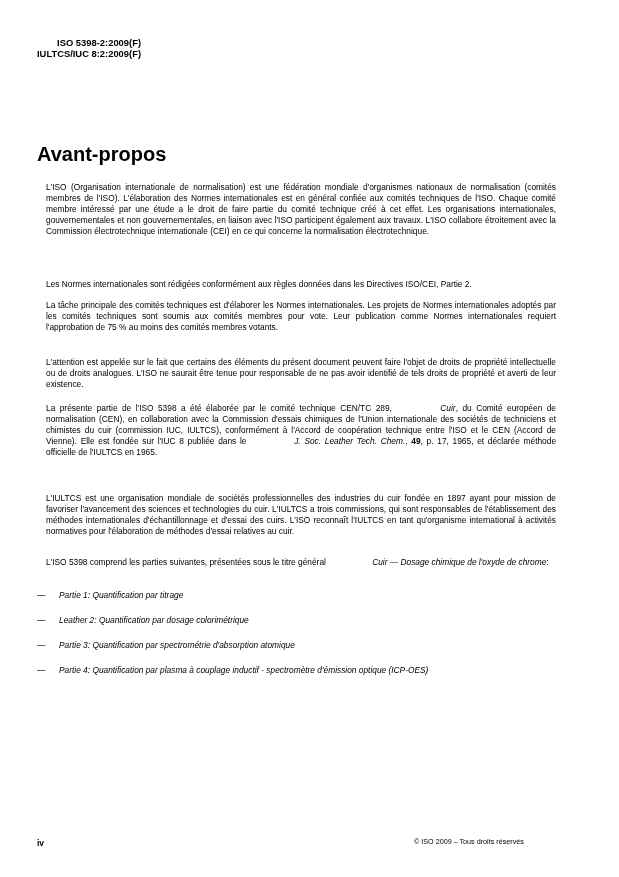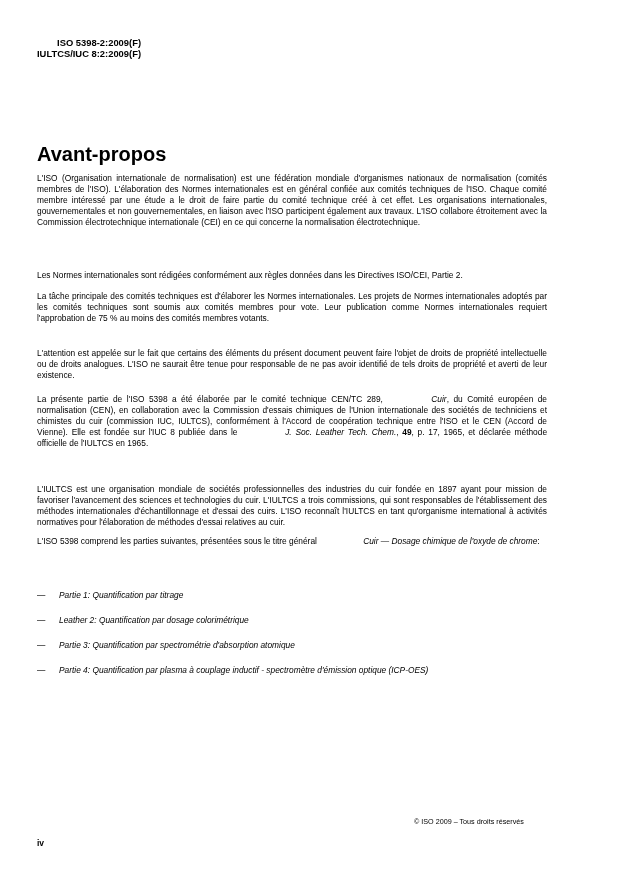--- a/index.html
+++ b/index.html
@@ -1,49 +1,49 @@
 <!DOCTYPE html>
 <html><head>
 <meta charset="utf-8">
 <style>
   html, body { margin: 0; padding: 0; background: #ffffff; }
   body { width: 619px; height: 877px; position: relative; overflow: hidden;
          font-family: "Liberation Sans", sans-serif; color: #000; }
   .hdr { position: absolute; left: 37px; top: 37px; font-weight: bold; font-size: 9.4px; line-height: 11px; text-align: right; }
   .title { position: absolute; left: 37px; top: 143px; font-weight: bold; font-size: 20px; margin: 0; }
   .para { position: absolute; left: 37px; width: 510px; font-size: 8.35px; line-height: 11.1px;
-          text-align: justify; margin: 0; }
+          text-align: justify; margin: 9px; }
   .para i { font-style: italic; padding-left: 44px; }
   .list { position: absolute; left: 37px; top: 590px; margin: 0; padding: 0; list-style: none; font-size: 8.35px; }
   .list li { height: 25px; line-height: 11px; display: flex; }
   .dash { width: 22px; display: inline-block; }
   .list .txt { font-style: italic; }
   .footer-left { position: absolute; left: 37px; top: 838px; font-size: 8.5px; font-weight: bold; }
-  .footer-right { position: absolute; left: 414px; top: 817px; font-size: 7.2px; }
+  .footer-right { position: absolute; left: 414px; top: 837px; font-size: 7.2px; }
 </style>
 </head>
 <body>
 
 <div class="hdr">
   <div>ISO 5398-2:2009(F)</div>
   <div>IULTCS/IUC 8:2:2009(F)</div>
 </div>
 
 <h1 class="title">Avant-propos</h1>
 
 <p class="para" style="top:173px">L'ISO (Organisation internationale de normalisation) est une fédération mondiale d'organismes nationaux de normalisation (comités membres de l'ISO). L'élaboration des Normes internationales est en général confiée aux comités techniques de l'ISO. Chaque comité membre intéressé par une étude a le droit de faire partie du comité technique créé à cet effet. Les organisations internationales, gouvernementales et non gouvernementales, en liaison avec l'ISO participent également aux travaux. L'ISO collabore étroitement avec la Commission électrotechnique internationale (CEI) en ce qui concerne la normalisation électrotechnique.</p>
 <p class="para" style="top:270px">Les Normes internationales sont rédigées conformément aux règles données dans les Directives ISO/CEI, Partie 2.</p>
 <p class="para" style="top:291px">La tâche principale des comités techniques est d'élaborer les Normes internationales. Les projets de Normes internationales adoptés par les comités techniques sont soumis aux comités membres pour vote. Leur publication comme Normes internationales requiert l'approbation de 75 % au moins des comités membres votants.</p>
 <p class="para" style="top:348px">L'attention est appelée sur le fait que certains des éléments du présent document peuvent faire l'objet de droits de propriété intellectuelle ou de droits analogues. L'ISO ne saurait être tenue pour responsable de ne pas avoir identifié de tels droits de propriété et averti de leur existence.</p>
 
 <p class="para" style="top:394px"><span>La présente partie de l'ISO 5398 a été élaborée par le comité technique CEN/TC 289, </span><i>Cuir</i><span>, du Comité européen de normalisation (CEN), en collaboration avec la Commission d'essais chimiques de l'Union internationale des sociétés de techniciens et chimistes du cuir (commission IUC, IULTCS), conformément à l'Accord de coopération technique entre l'ISO et le CEN (Accord de Vienne). Elle est fondée sur l'IUC 8 publiée dans le </span><i>J. Soc. Leather Tech. Chem.</i><span>, </span><b>49</b><span>, p. 17, 1965, et déclarée méthode officielle de l'IULTCS en 1965.</span></p>
 
 <p class="para" style="top:484px">L'IULTCS est une organisation mondiale de sociétés professionnelles des industries du cuir fondée en 1897 ayant pour mission de favoriser l'avancement des sciences et technologies du cuir. L'IULTCS a trois commissions, qui sont responsables de l'établissement des méthodes internationales d'échantillonnage et d'essai des cuirs. L'ISO reconnaît l'IULTCS en tant qu'organisme international à activités normatives pour l'élaboration de méthodes d'essai relatives au cuir.</p>
 
-<p class="para" style="top:536px"><span>L'ISO 5398 comprend les parties suivantes, présentées sous le titre général </span><i>Cuir — Dosage chimique de l'oxyde de chrome</i><span>:</span></p>
+<p class="para" style="top:548px"><span>L'ISO 5398 comprend les parties suivantes, présentées sous le titre général </span><i>Cuir — Dosage chimique de l'oxyde de chrome</i><span>:</span></p>
 
 <ul class="list">
   <li>
       <span class="dash">—</span>
       <span class="txt">Partie 1: Quantification par titrage</span>
     </li>
   <li>
       <span class="dash">—</span>
       <span class="txt">Leather 2: Quantification par dosage colorimétrique</span>
     </li>

